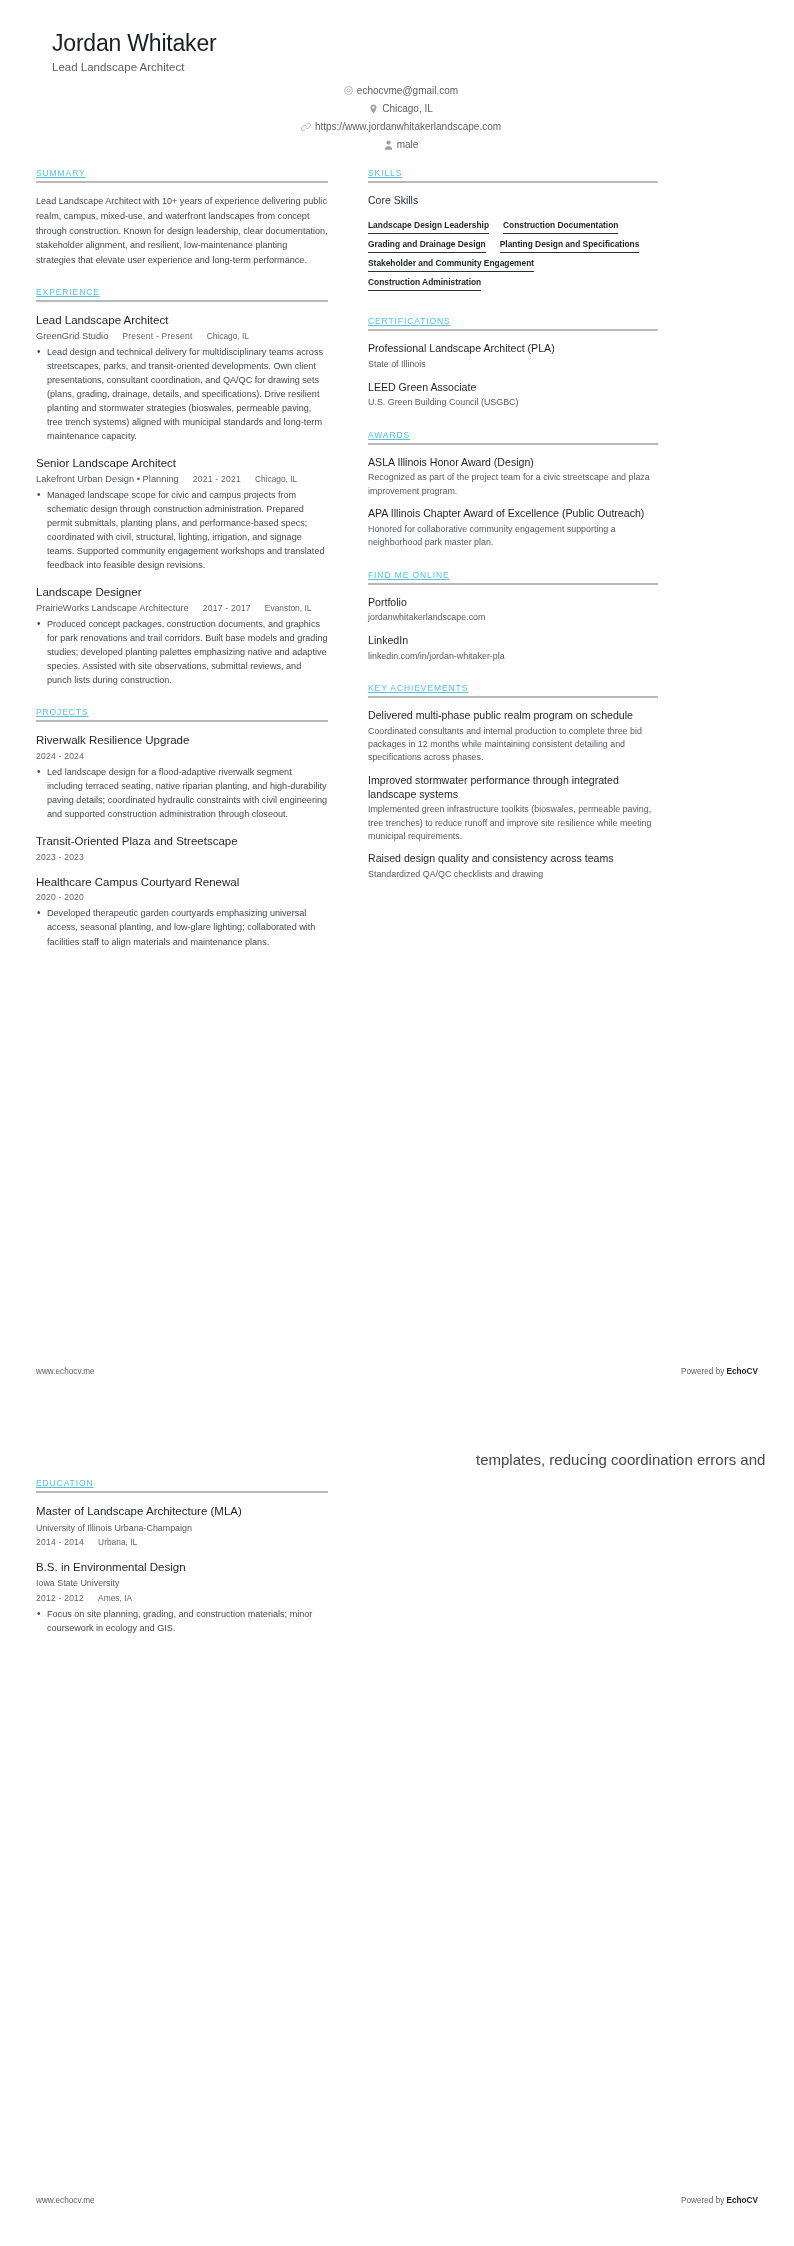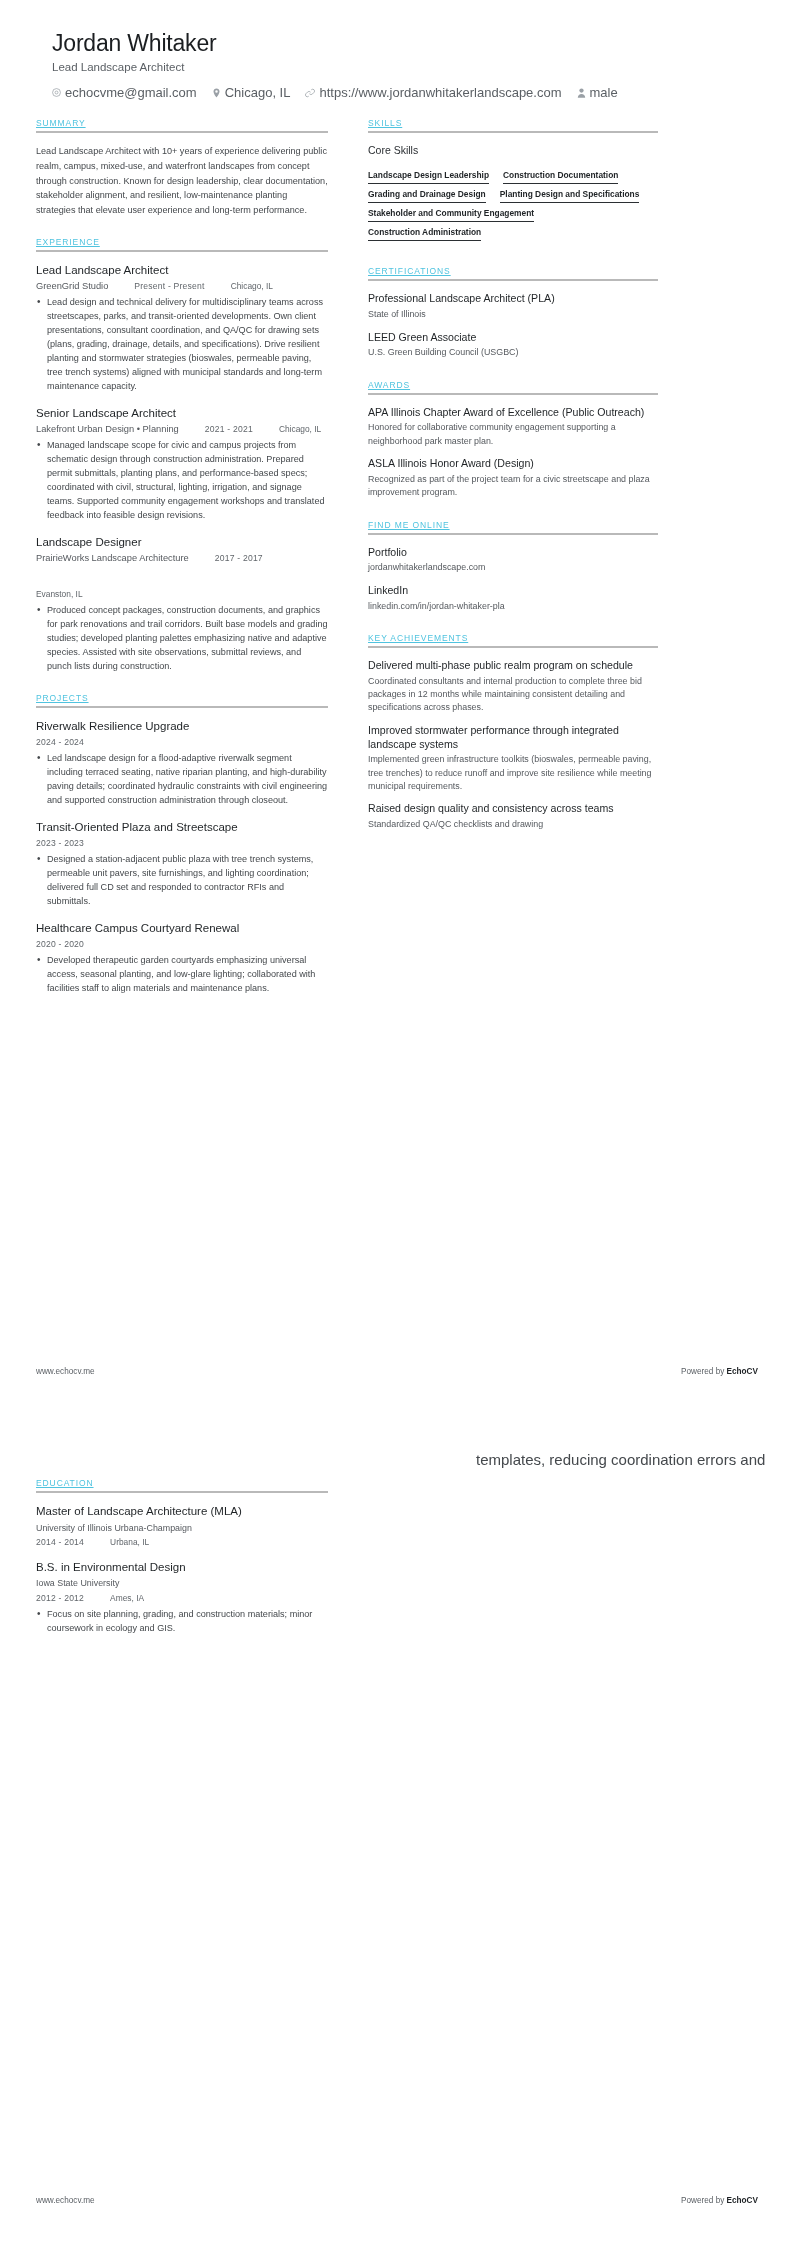--- a/index.html
+++ b/index.html
@@ -37,21 +37,21 @@
   .entry-title {
     font-size: 11.5px;
     font-weight: 400;
     color: #1f2326;
     line-height: 1.35;
     margin-bottom: 2px;
   }
   .entry-meta {
     display: flex;
     align-items: flex-start;
-    gap: 26px;
+    gap: 14px;
     font-size: 8.8px;
     color: #61666b;
     margin-bottom: 4px;
     flex-wrap: wrap;
   }
   .entry-meta .org { font-size: 9.3px; color: #55595e; }
   .entry-meta .dates { font-size: 8.6px; color: #61666b; letter-spacing: .2px; }
   .entry-meta .loc { font-size: 8.4px; color: #61666b; }
 
   ul.bullets { list-style: none; margin: 0; padding: 0; }
@@ -85,23 +85,24 @@
     font-size: 11.5px;
     color: #5a5f64;
     margin-top: 5px;
     font-weight: 400;
   }
   .contacts {
     display: flex;
     align-items: center;
     gap: 7px;
     margin-top: 12px;
-    font-size: 13px;
+    font-size: 10px;
     color: #5a5f64;
     flex-wrap: wrap;
+    flex-direction: column;
   }
   .contact { display: flex; align-items: center; gap: 4px; margin-right: 8px; }
   .contact svg { display: block; }
 
   
   .cols {
     display: flex;
     padding: 0 36px;
     margin-top: 18px;
     gap: 40px;
@@ -283,23 +284,20 @@
           <ul class="bullets">
             <li>Led landscape design for a flood-adaptive riverwalk segment including terraced seating, native riparian planting, and high-durability paving details; coordinated hydraulic constraints with civil engineering and supported construction administration through closeout.</li>
           </ul>
         </div>
 
         <div class="entry">
           <div class="entry-title">Transit-Oriented Plaza and Streetscape</div>
           <div class="entry-meta">
             <span class="dates">2023 - 2023</span>
           </div>
-          <ul class="bullets">
-            <li>Designed a station-adjacent public plaza with tree trench systems, permeable unit pavers, site furnishings, and lighting coordination; delivered full CD set and responded to contractor RFIs and submittals.</li>
-          </ul>
         </div>
 
         <div class="entry">
           <div class="entry-title">Healthcare Campus Courtyard Renewal</div>
           <div class="entry-meta">
             <span class="dates">2020 - 2020</span>
           </div>
           <ul class="bullets">
             <li>Developed therapeutic garden courtyards emphasizing universal access, seasonal planting, and low-glare lighting; collaborated with facilities staff to align materials and maintenance plans.</li>
           </ul>
@@ -334,26 +332,26 @@
         <div class="r-item">
           <div class="r-title">LEED Green Associate</div>
           <div class="r-sub">U.S. Green Building Council (USGBC)</div>
         </div>
       </div>
 
       <div class="section">
         <div class="sec-head">AWARDS</div>
         <div class="sec-rule"></div>
         <div class="r-item">
+          <div class="r-title">ASLA Illinois Honor Award (Design)</div>
+          <div class="r-sub">Recognized as part of the project team for a civic streetscape and plaza improvement program.</div>
+        </div>
+        <div class="r-item">
           <div class="r-title">APA Illinois Chapter Award of Excellence (Public Outreach)</div>
           <div class="r-sub">Honored for collaborative community engagement supporting a neighborhood park master plan.</div>
-        </div>
-        <div class="r-item">
-          <div class="r-title">ASLA Illinois Honor Award (Design)</div>
-          <div class="r-sub">Recognized as part of the project team for a civic streetscape and plaza improvement program.</div>
         </div>
       </div>
 
       <div class="section">
         <div class="sec-head">FIND ME ONLINE</div>
         <div class="sec-rule"></div>
         <div class="r-item">
           <div class="r-title">Portfolio</div>
           <div class="r-link">jordanwhitakerlandscape.com</div>
         </div>

